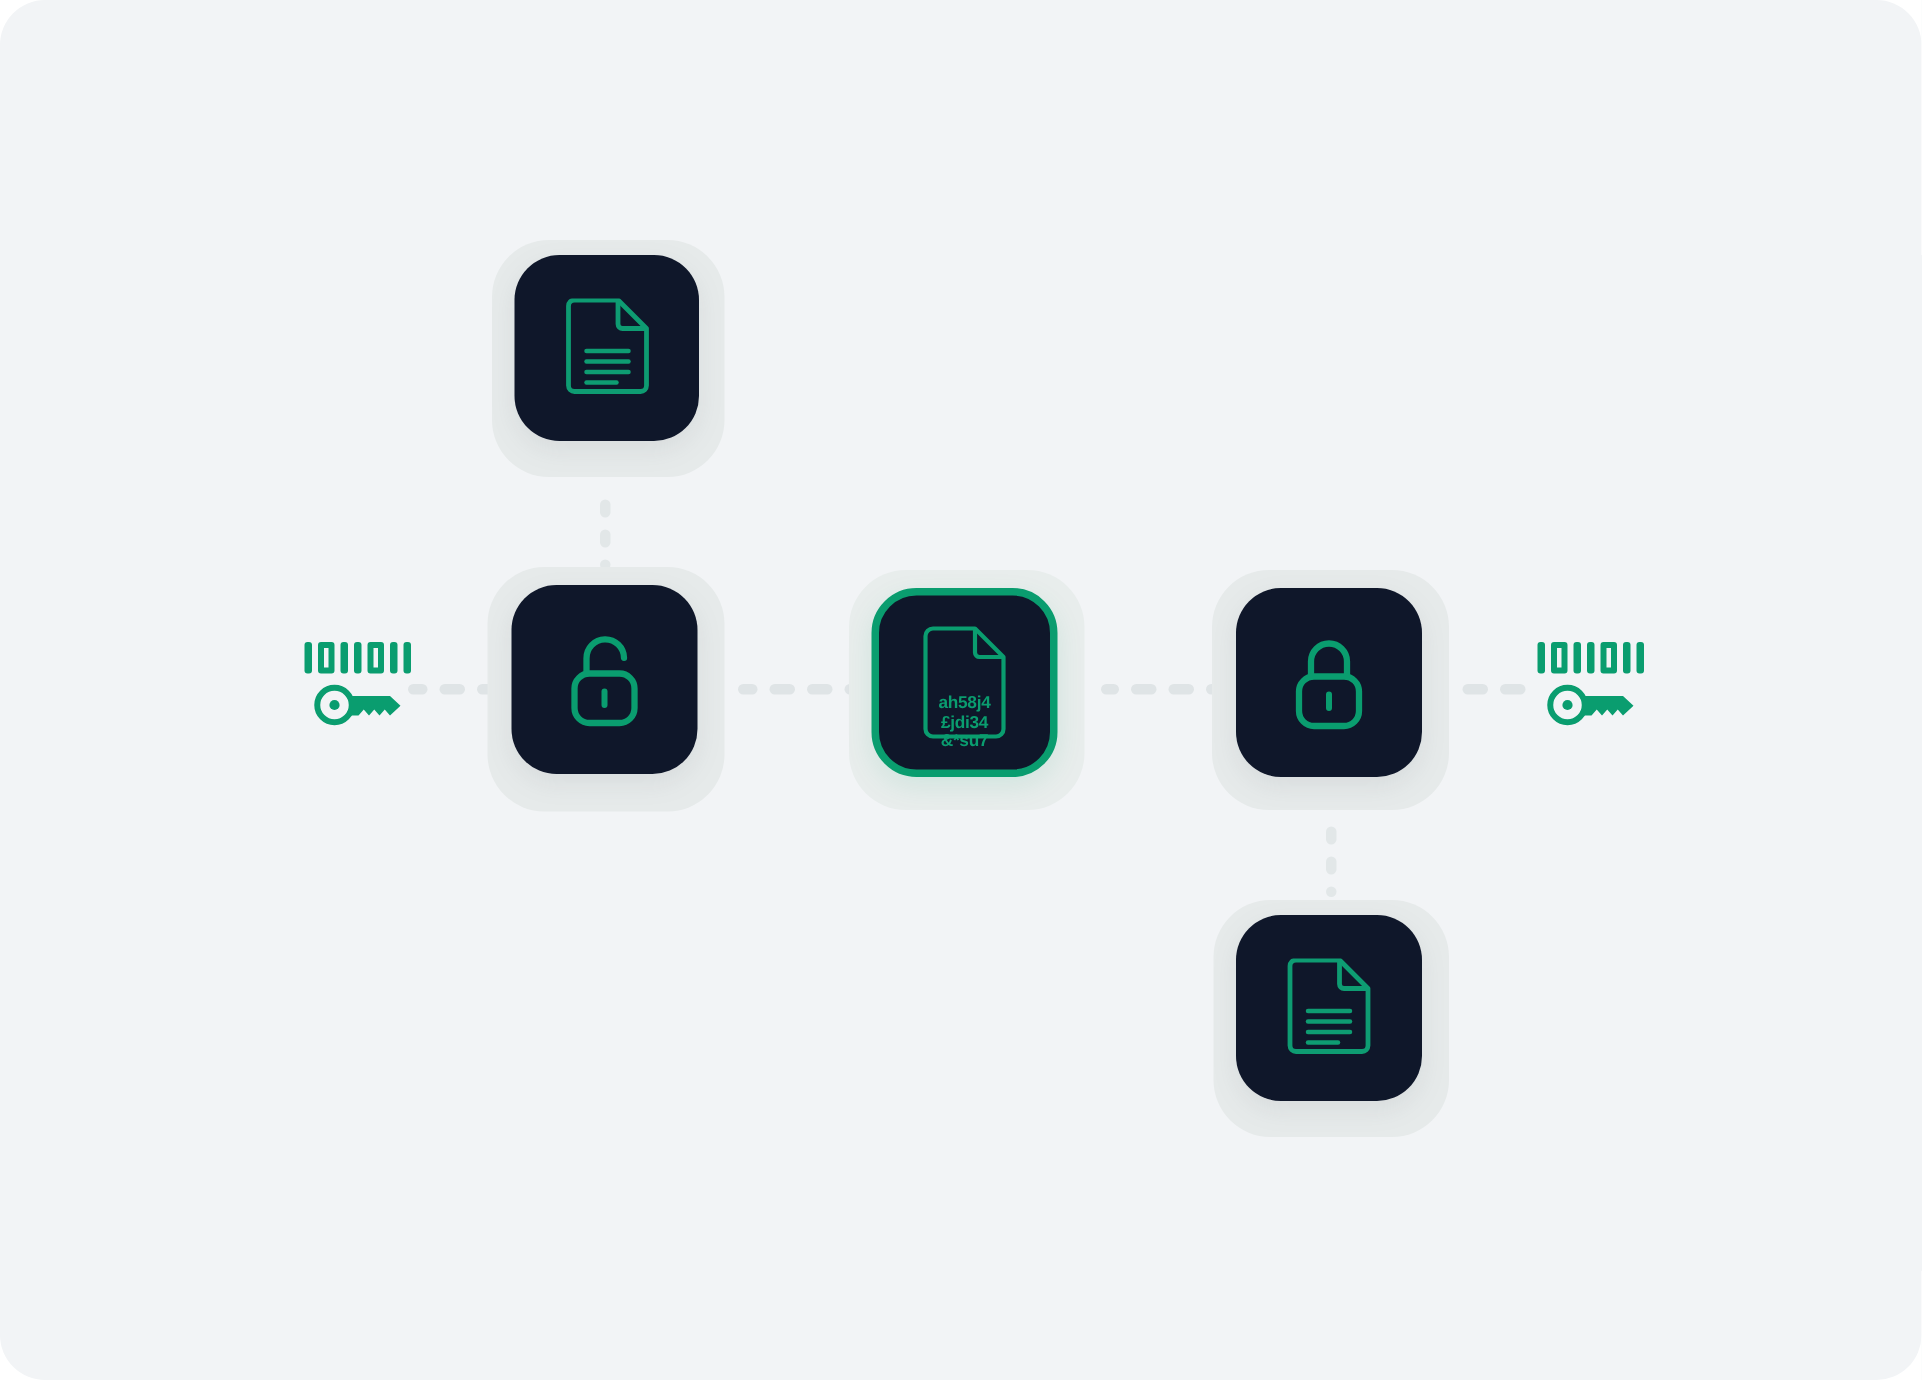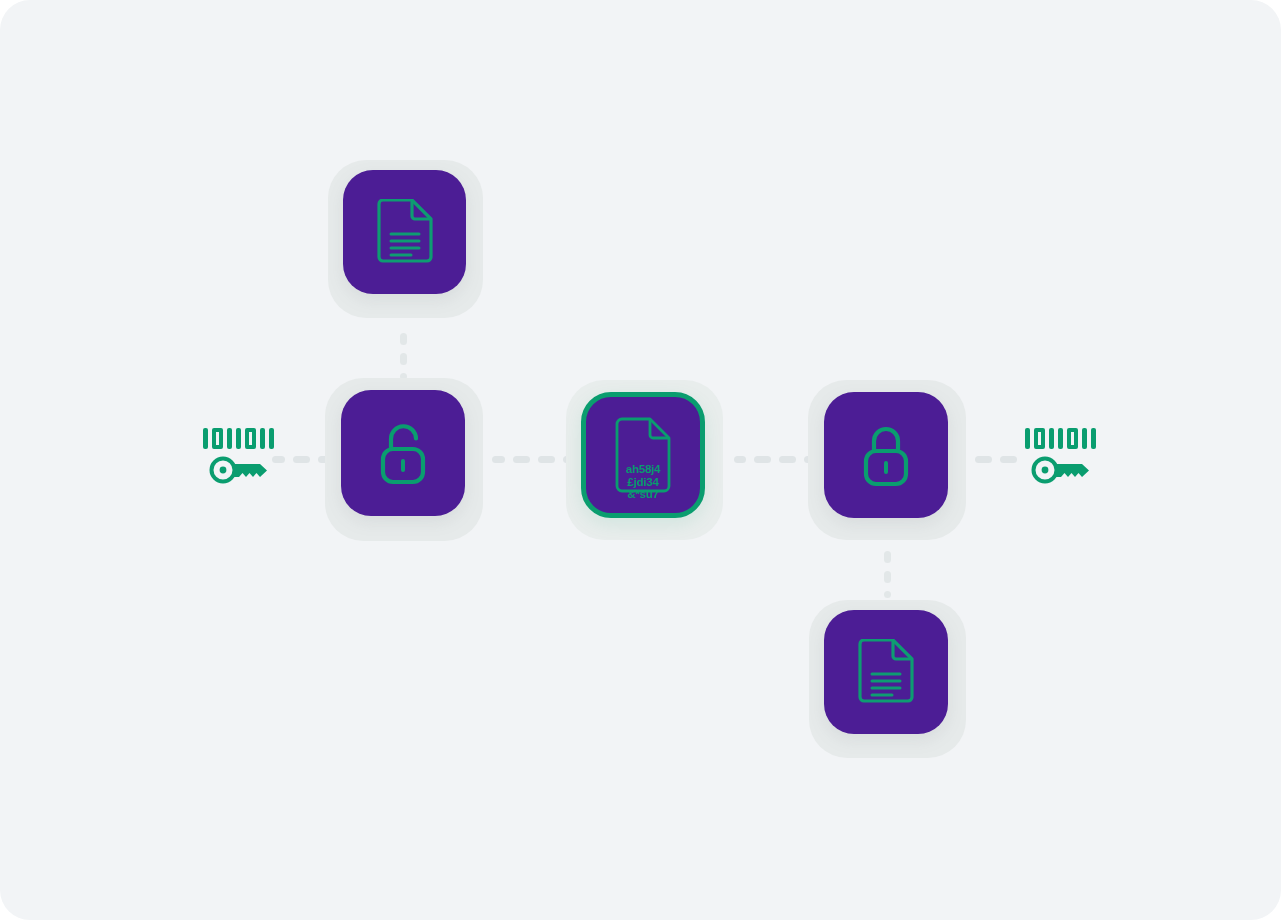--- a/index.html
+++ b/index.html
@@ -30,21 +30,21 @@
     position: absolute;
     background: #e6eaea;
     border-radius: 38px;
   }
   .card-frame.tinted {
     background: #e8edec;
   }
   
   .card-tile {
     position: absolute;
-    background: #4c1d95;
+    background: #0f172a;
     border-radius: 30px;
     display: flex;
     align-items: center;
     justify-content: center;
     box-shadow: 0 6px 16px rgba(120, 135, 140, 0.13);
   }
   .card-tile.highlight {
     border: 5px solid #0a9d6f;
     box-shadow: 0 6px 18px rgba(10, 157, 111, 0.10);
     box-sizing: border-box;

